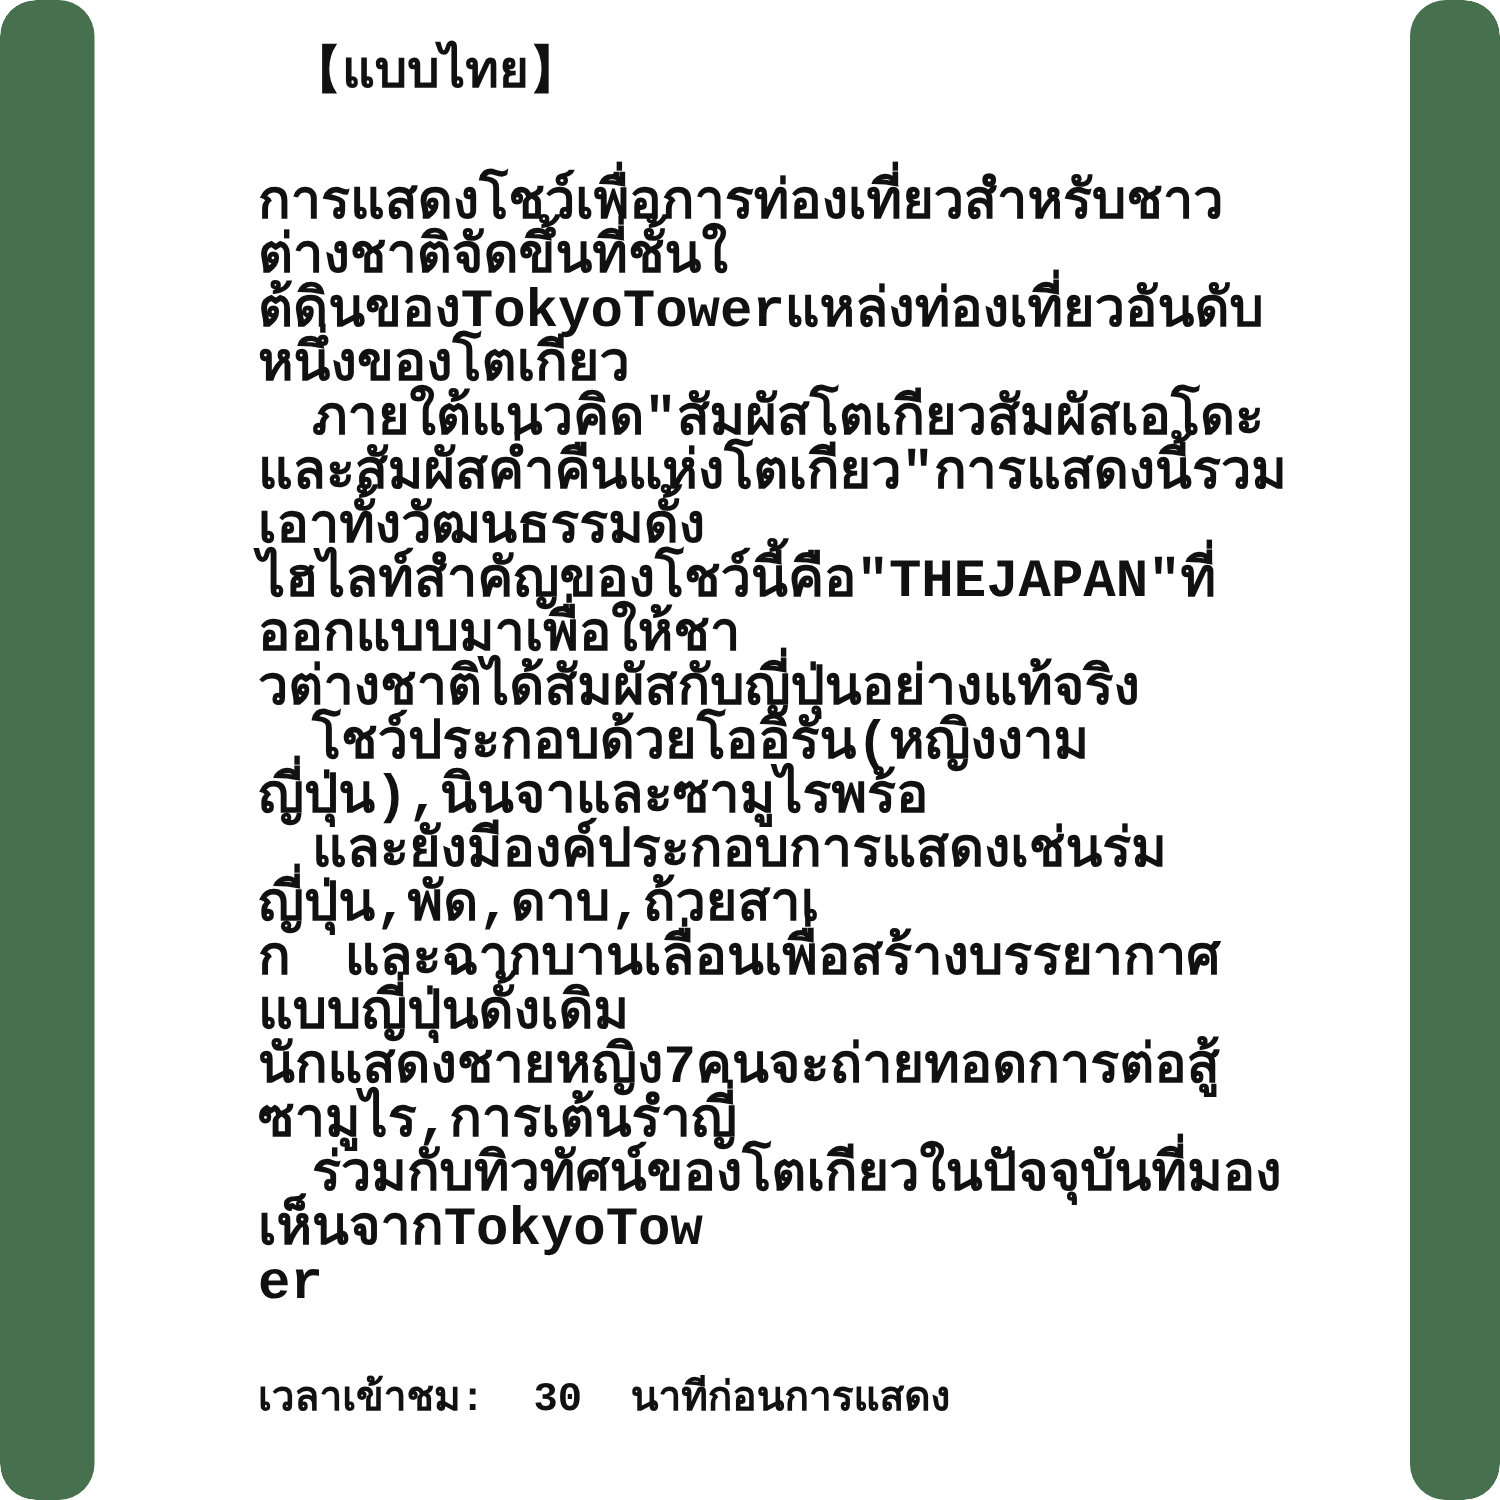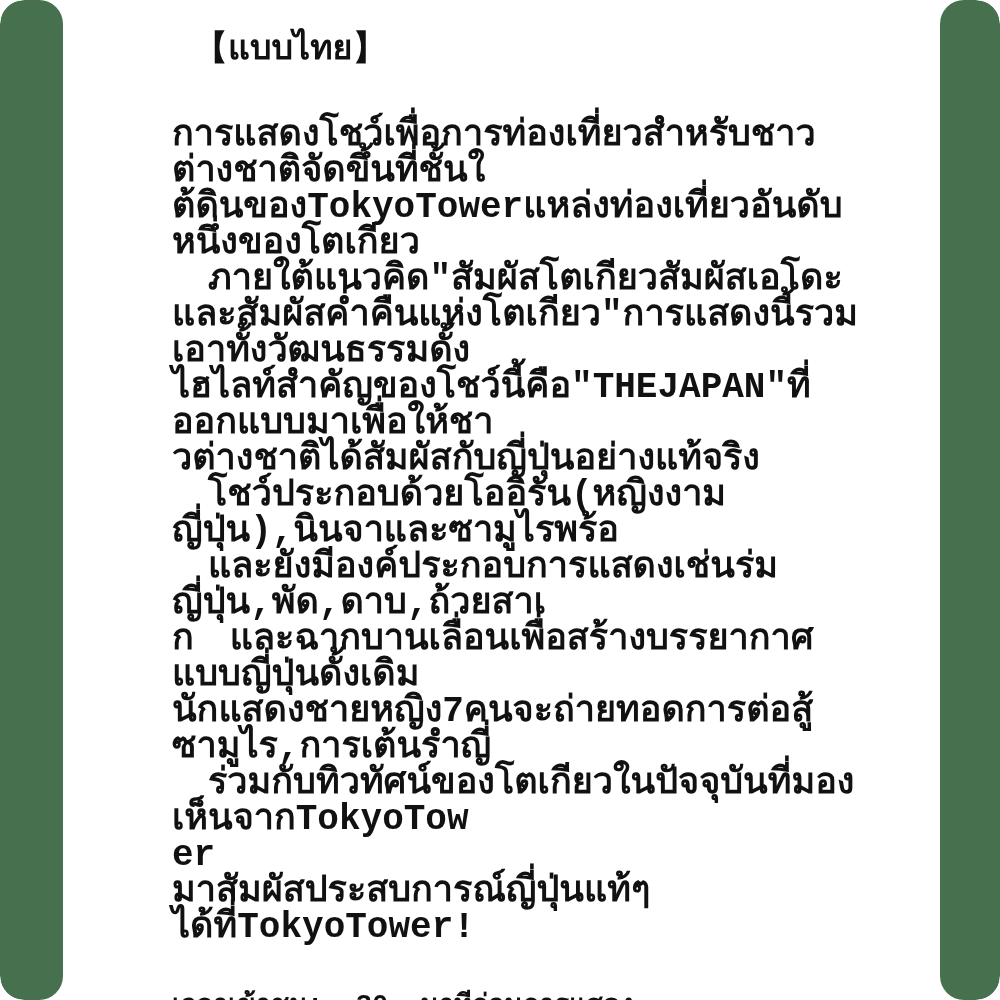--- a/index.html
+++ b/index.html
@@ -68,19 +68,18 @@
       <div class="line">　ภายใต้แนวคิด"สัมผัสโตเกียวสัมผัสเอโดะ</div>
       <div class="line">และสัมผัสค่ำคืนแห่งโตเกียว"การแสดงนี้รวมเอาทั้งวัฒนธรรมดั้ง</div>
       <div class="line">ไฮไลท์สำคัญของโชว์นี้คือ"THEJAPAN"ที่ออกแบบมาเพื่อให้ชา</div>
       <div class="line">วต่างชาติได้สัมผัสกับญี่ปุ่นอย่างแท้จริง</div>
       <div class="line">　โชว์ประกอบด้วยโออิรัน(หญิงงามญี่ปุ่น),นินจาและซามูไรพร้อ</div>
       <div class="line">　และยังมีองค์ประกอบการแสดงเช่นร่มญี่ปุ่น,พัด,ดาบ,ถ้วยสาเ</div>
       <div class="line">ก　และฉากบานเลื่อนเพื่อสร้างบรรยากาศแบบญี่ปุ่นดั้งเดิม</div>
       <div class="line">นักแสดงชายหญิง7คนจะถ่ายทอดการต่อสู้ซามูไร,การเต้นรำญี่</div>
       <div class="line">　ร่วมกับทิวทัศน์ของโตเกียวในปัจจุบันที่มองเห็นจากTokyoTow</div>
       <div class="line">er</div>
-      <div class="line">มาสัมผัสประสบการณ์ญี่ปุ่นแท้ๆได้ที่TokyoTower!</div>
     </div>
 
     <div class="admission">เวลาเข้าชม:  30  นาทีก่อนการแสดง</div>
 
   </div>
 </div>
 
 </body></html>

